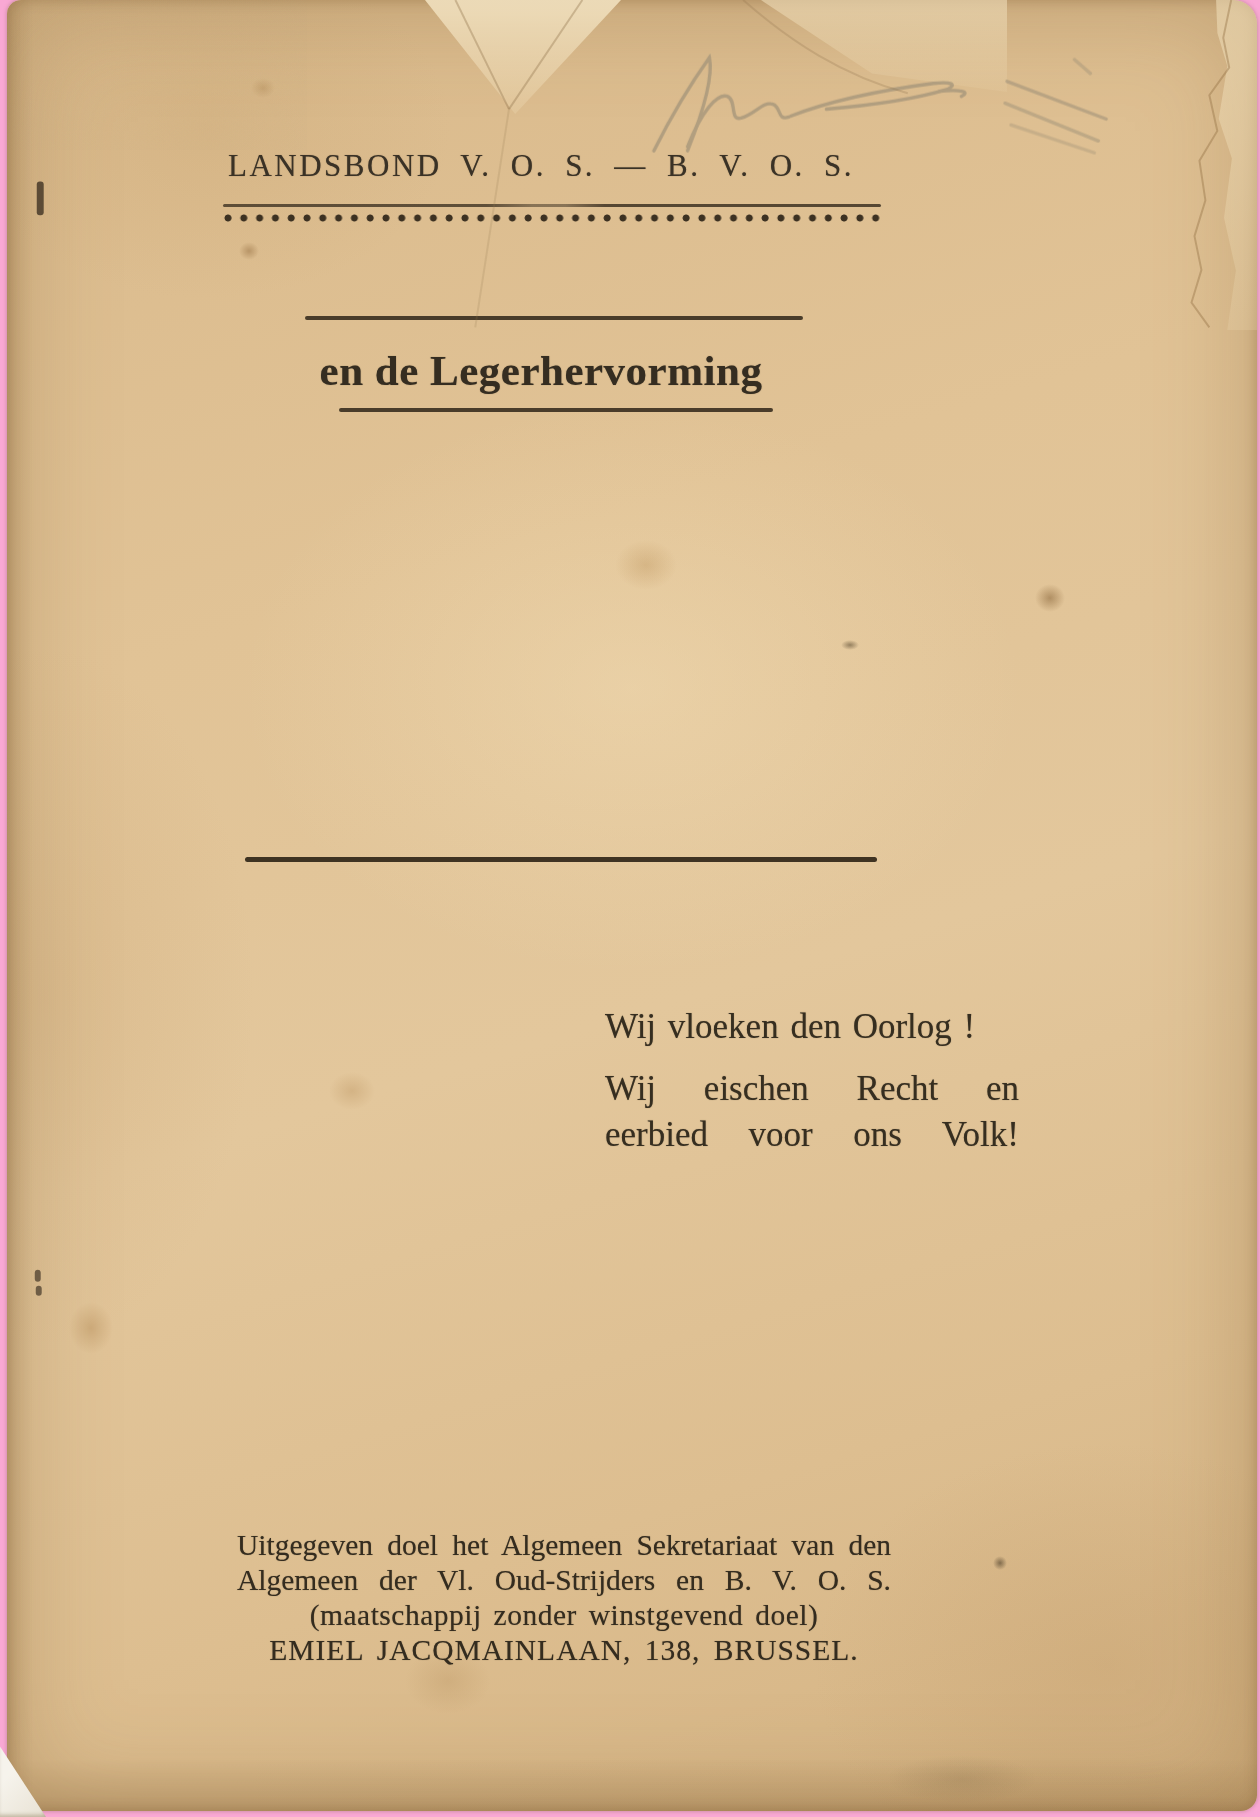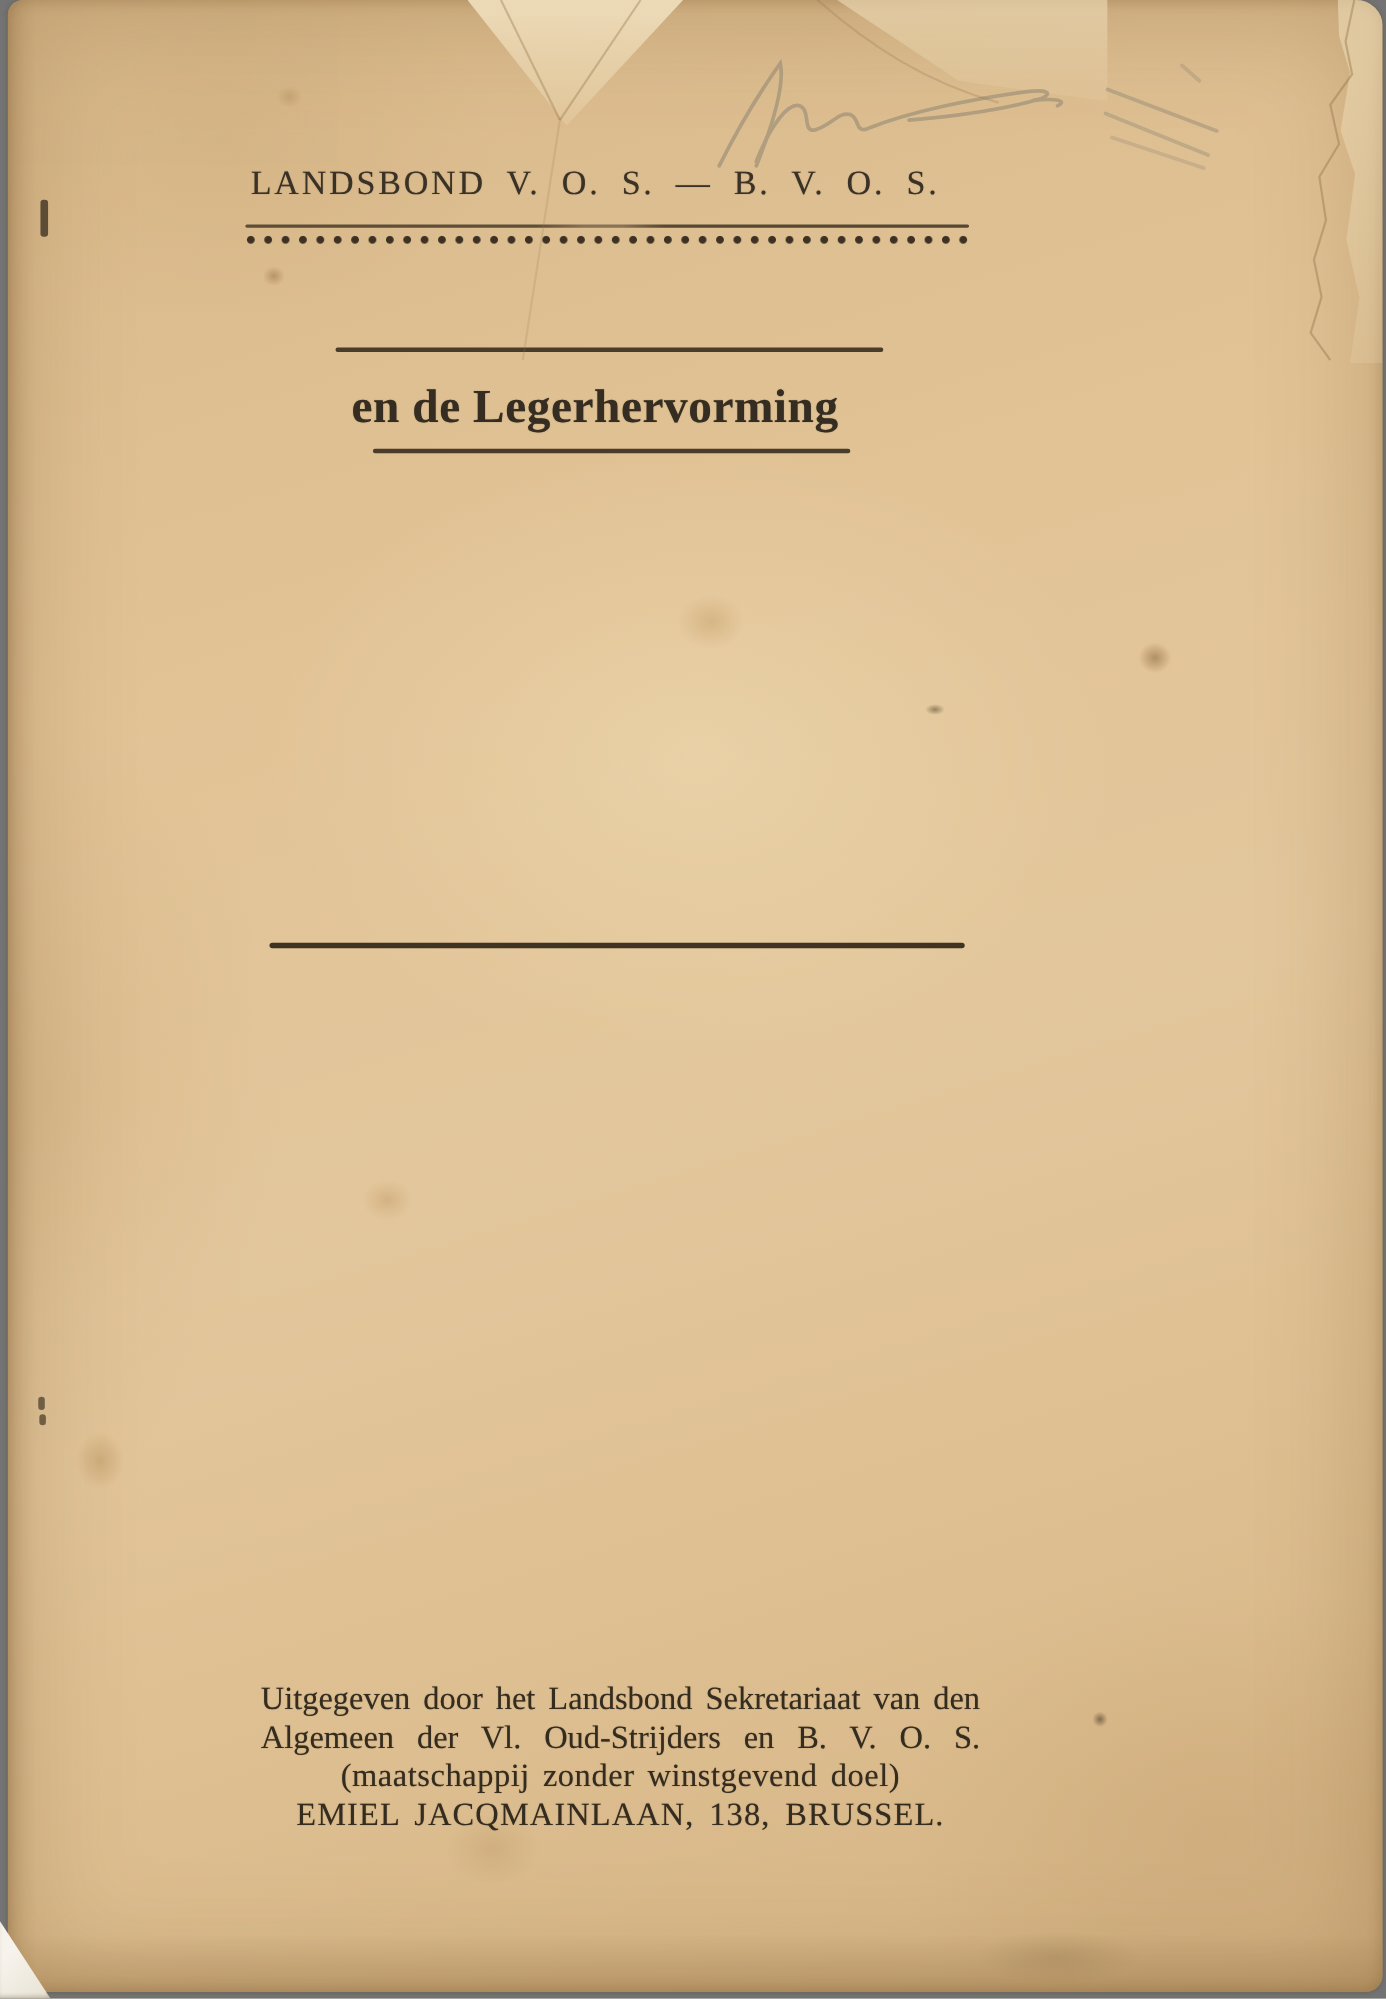--- a/index.html
+++ b/index.html
@@ -1,18 +1,18 @@
 <!DOCTYPE html>
 <html><head>
 <meta charset="utf-8">
 <style>
   html,body{margin:0;padding:0;background:#eceae4;}
   .scan{
     position:relative;width:1260px;height:1817px;margin:0 auto;
-    background:#737373;overflow:hidden;
+    background:#f9a8d4;overflow:hidden;
     font-family:"Liberation Serif", serif;
   }
   .paper{
     position:absolute;left:7px;top:0;right:3px;bottom:6px;
     border-radius:14px 24px 16px 20px;
     background:
       radial-gradient(520px 380px at 50% 38%, rgba(246,227,188,.38), rgba(246,227,188,0) 75%),
       radial-gradient(340px 240px at 16% 7%, rgba(201,165,114,.30), rgba(201,165,114,0) 72%),
       radial-gradient(420px 320px at 88% 92%, rgba(188,148,98,.28), rgba(188,148,98,0) 70%),
       radial-gradient(300px 500px at 3% 55%, rgba(196,158,108,.25), rgba(196,158,108,0) 70%),
@@ -112,23 +112,28 @@
       <div class="org-rule"></div>
       <div class="dots"></div>
 
       <div class="sub-rule sub-rule-1"></div>
 
       <div class="subtitle subtitle-2">en de Legerhervorming</div>
       <div class="sub-rule sub-rule-2"></div>
 
       <div class="title-rule"></div>
 
+      <div class="slogan">
+        <div class="l1">Wij vloeken den Oorlog !</div>
+        <div class="l2">Wij eischen Recht en</div>
+        <div class="l3">eerbied voor ons Volk!</div>
+      </div>
 
       <div class="imprint">
-        <div class="l1">Uitgegeven door het Landsbond Sekretariaat van den</div>
+        <div class="l1">Uitgegeven doel het Algemeen Sekretariaat van den</div>
         <div class="l2">Algemeen der Vl. Oud-Strijders en B. V. O. S.</div>
         <div class="l3">(maatschappij zonder winstgevend doel)</div>
         <div class="l4">EMIEL JACQMAINLAAN, 138, BRUSSEL.</div>
       </div>
     </div>
 
     <svg class="marks" viewBox="0 0 1260 1817" preserveAspectRatio="none">
 
       <g stroke="#a3947a" stroke-width="3.4" fill="none" stroke-linecap="round" opacity="0.75">
         <path d="M 652 152 C 676 104, 698 72, 708 58 C 713 82, 694 132, 686 152"></path>

